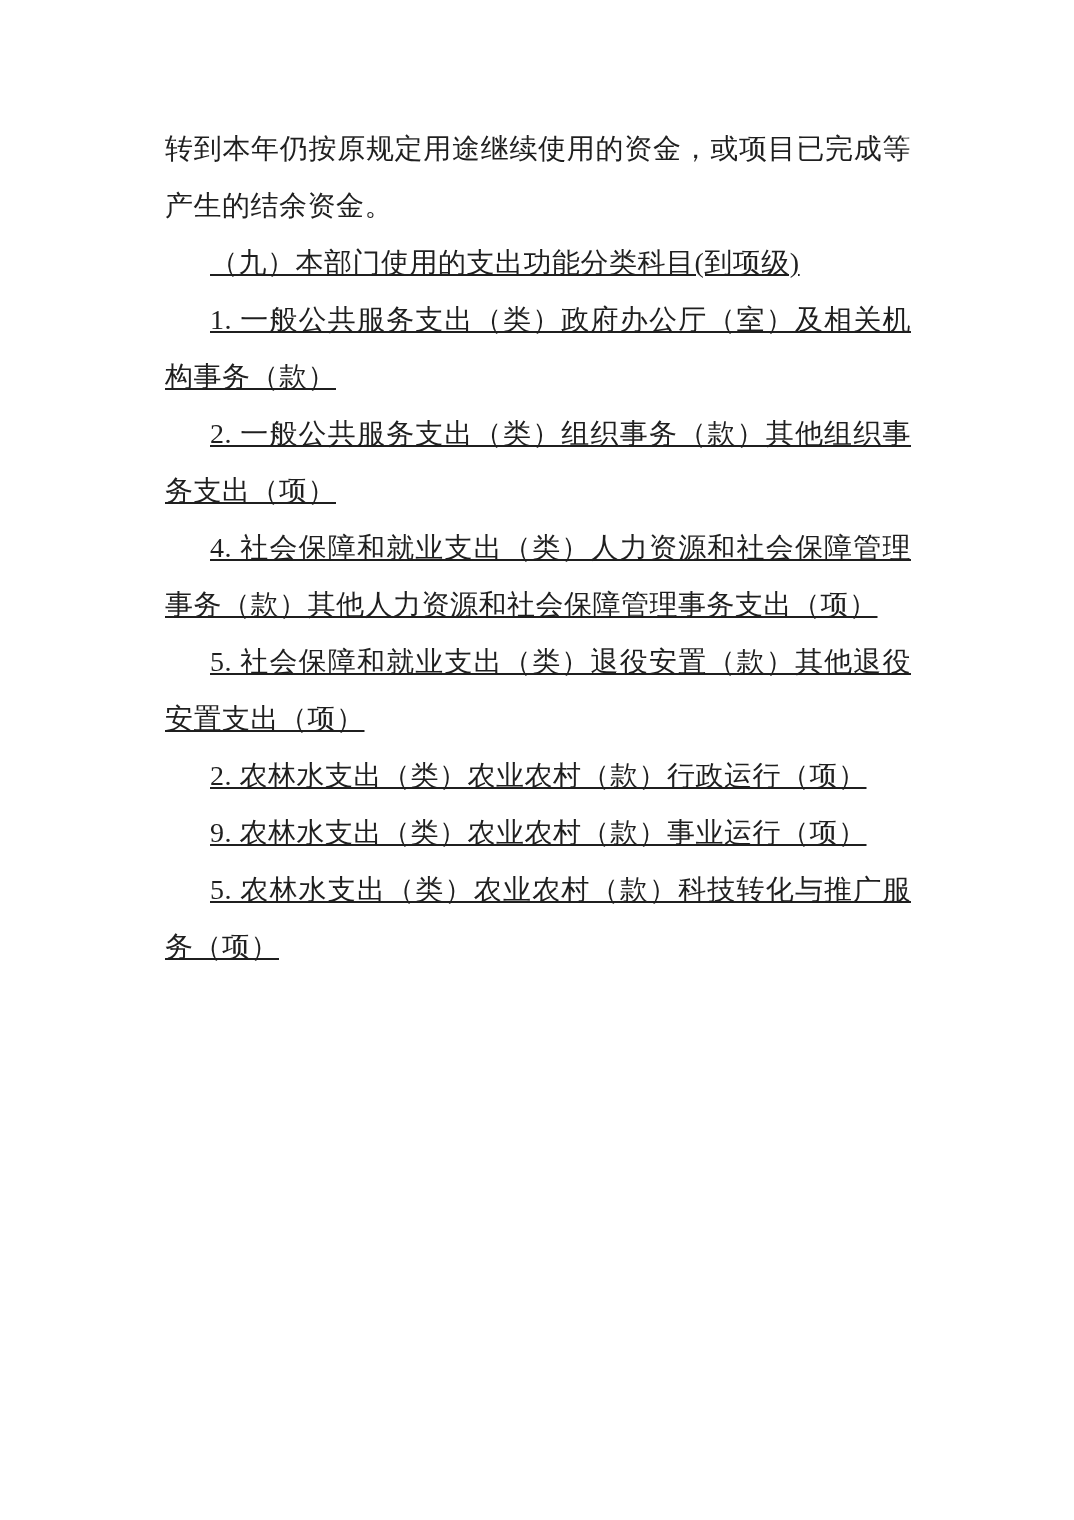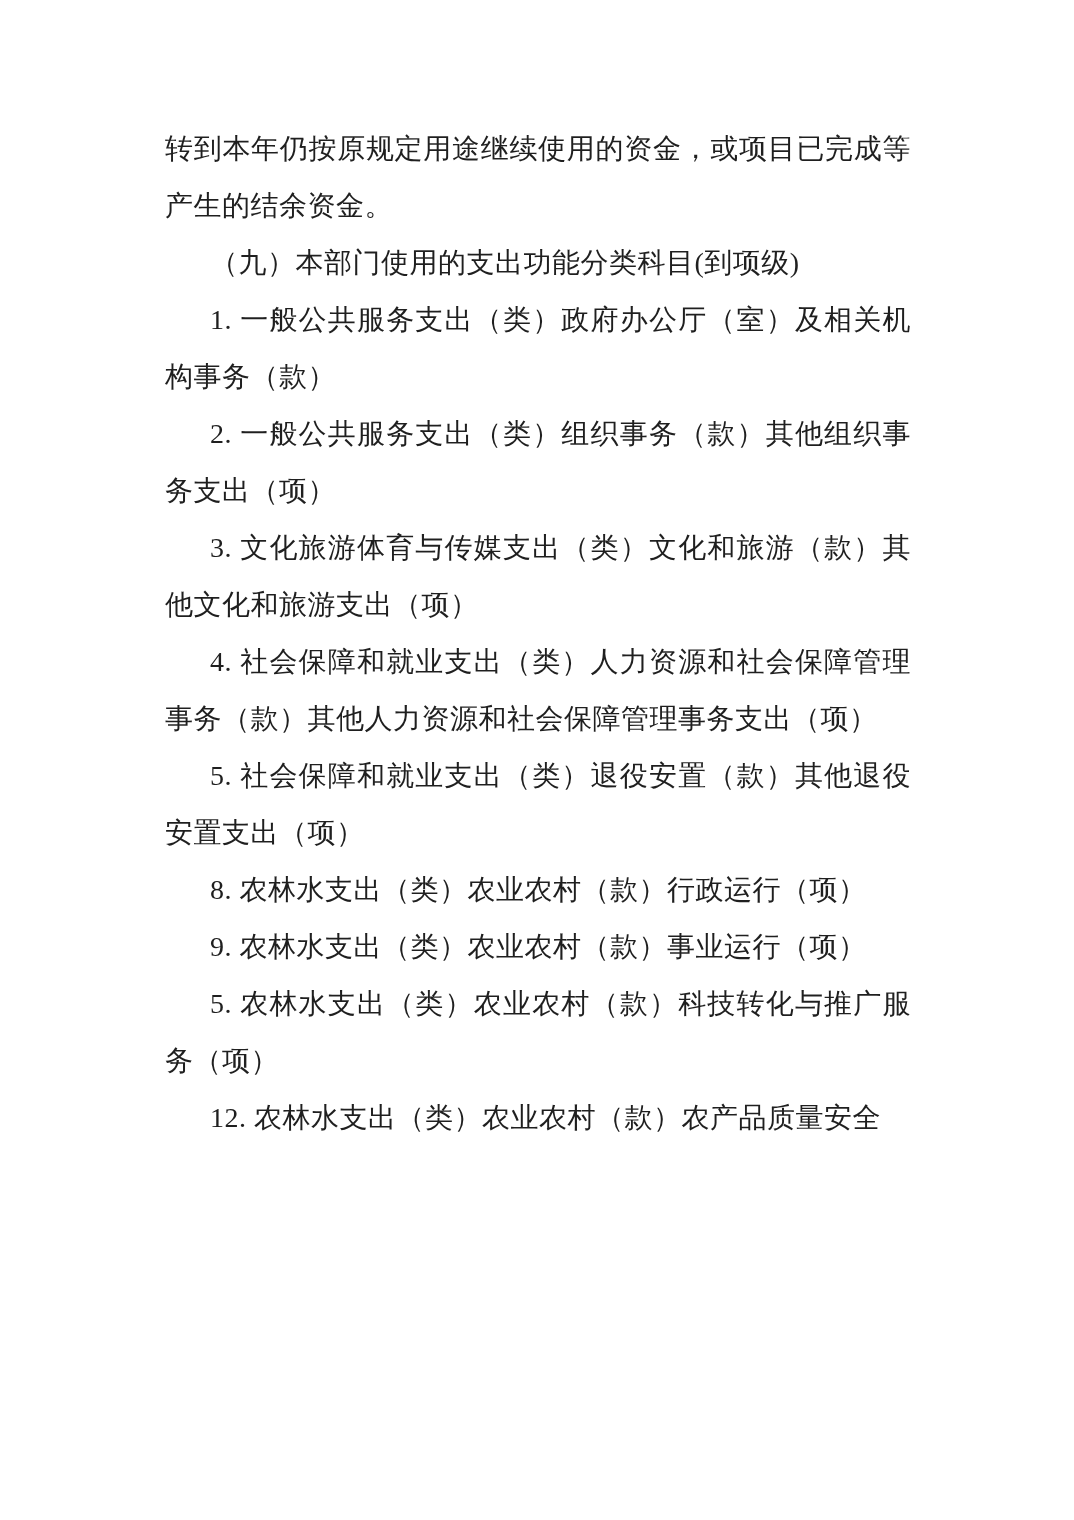--- a/index.html
+++ b/index.html
@@ -25,20 +25,21 @@
   .para {
     margin: 0;
     font-size: 28px;
     line-height: 57px;
     text-align: justify;
     letter-spacing: 0.5px;
     word-break: break-all;
   }
   .para.indent {
     text-indent: 45px;
+    text-decoration: underline;
   }
   .page-footer {
     position: absolute;
     top: 1402px;
     left: 0;
     width: 100%;
     text-align: center;
     font-size: 28px;
     line-height: 30px;
     color: #2a2a2a;
@@ -47,22 +48,20 @@
 </style>
 </head>
 <body>
 
 <div class="page">
   <div class="content">
     <p class="para">转到本年仍按原规定用途继续使用的资金，或项目已完成等产生的结余资金。</p>
     <p class="para indent">（九）本部门使用的支出功能分类科目(到项级)</p>
     <p class="para indent">1. 一般公共服务支出（类）政府办公厅（室）及相关机构事务（款）</p>
     <p class="para indent">2. 一般公共服务支出（类）组织事务（款）其他组织事务支出（项）</p>
-    <p class="para indent">3. 文化旅游体育与传媒支出（类）文化和旅游（款）其他文化和旅游支出（项）</p>
     <p class="para indent">4. 社会保障和就业支出（类）人力资源和社会保障管理事务（款）其他人力资源和社会保障管理事务支出（项）</p>
     <p class="para indent">5. 社会保障和就业支出（类）退役安置（款）其他退役安置支出（项）</p>
-    <p class="para indent">8. 农林水支出（类）农业农村（款）行政运行（项）</p>
+    <p class="para indent">2. 农林水支出（类）农业农村（款）行政运行（项）</p>
     <p class="para indent">9. 农林水支出（类）农业农村（款）事业运行（项）</p>
     <p class="para indent">5. 农林水支出（类）农业农村（款）科技转化与推广服务（项）</p>
-    <p class="para indent">12. 农林水支出（类）农业农村（款）农产品质量安全</p>
   </div>
   <div class="page-footer">27</div>
 </div>
 
 </body></html>

